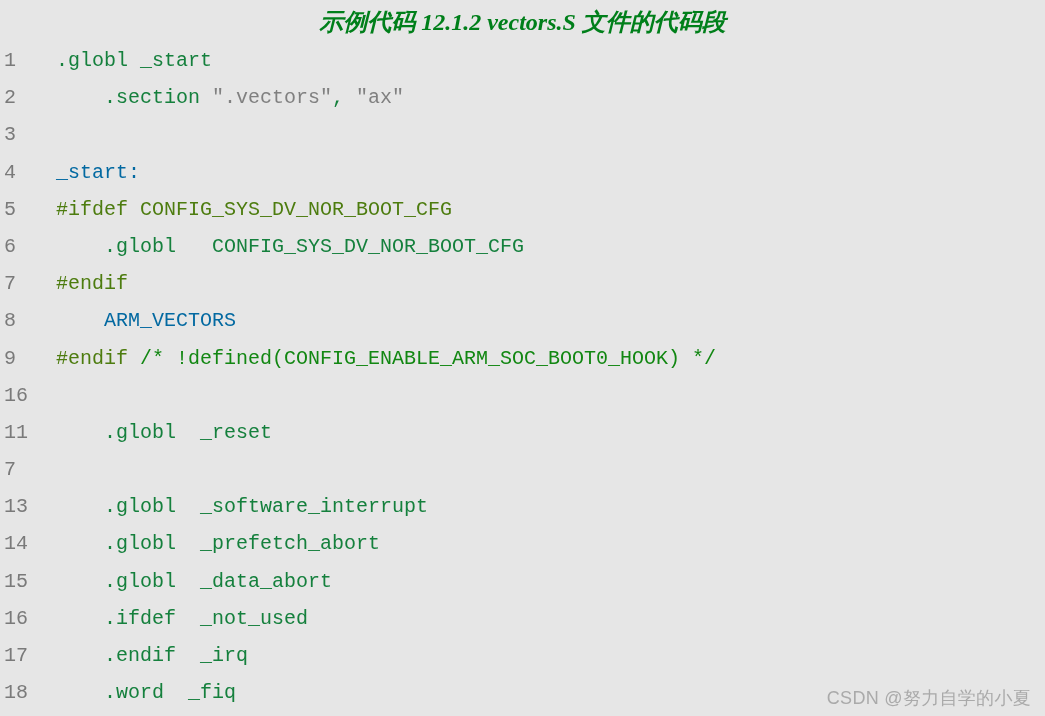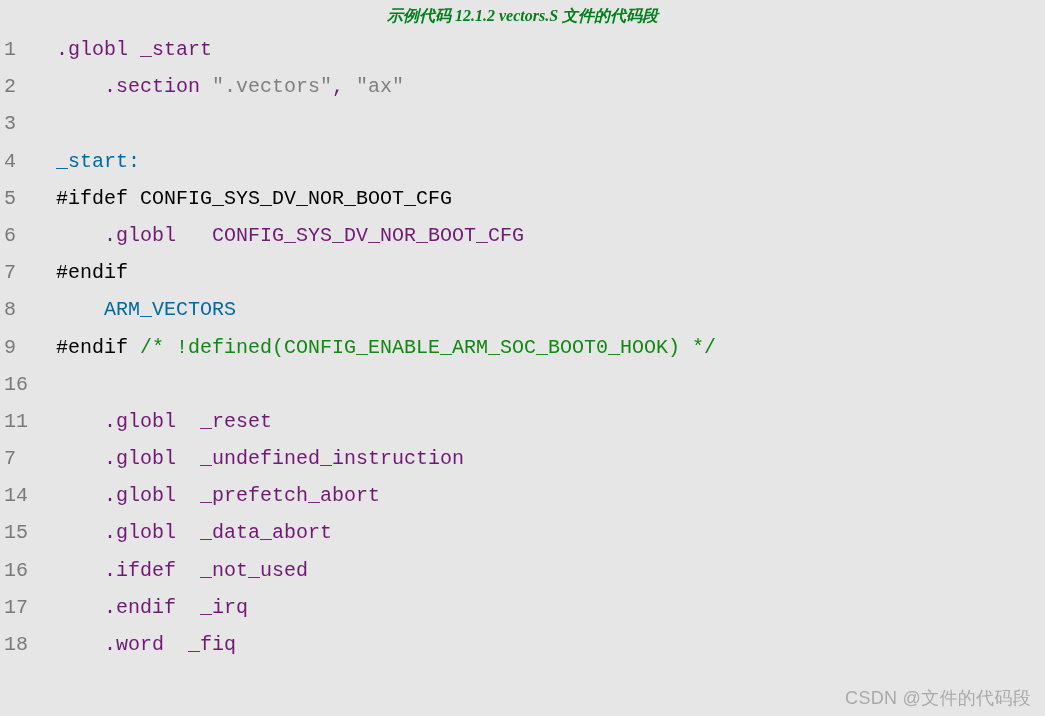--- a/index.html
+++ b/index.html
@@ -14,21 +14,21 @@
   .container {
     background: #e6e6e6;
     width: 100%;
     height: 100%;
     box-sizing: border-box;
     position: relative;
   }
   .title {
     font-family: "SimSun", "宋体", serif;
     color: #007f1a;
-    font-size: 16px;
+    font-size: 24px;
     text-align: center;
     font-style: italic;
     font-weight: bold;
     padding-top: 6px;
     padding-bottom: 4px;
   }
   .code-area {
     padding-left: 0;
   }
   .code-line {
@@ -46,24 +46,24 @@
     color: #7a7a7a;
     font-family: "Courier New", Consolas, monospace;
     padding-left: 4px;
     flex-shrink: 0;
   }
   .code {
     padding-left: 18px;
     font-family: "Courier New", Consolas, monospace;
   }
   .directive {
-    color: #701a75;
+    color: #15803d;
   }
   .preproc {
-    color: #000000;
+    color: #4d7c0f;
   }
   .symbol {
     color: #0369a1;
   }
   .string {
     color: #808080;
   }
   .comment {
     color: #128712;
   }
@@ -88,21 +88,22 @@
       <div class="code-line"><span class="lineno">2</span><span class="code">    <span class="directive">.section </span><span class="string">".vectors"</span><span class="directive">, </span><span class="string">"ax"</span></span></div>
       <div class="code-line"><span class="lineno">3</span><span class="code"></span></div>
       <div class="code-line"><span class="lineno">4</span><span class="code"><span class="symbol">_start:</span></span></div>
       <div class="code-line"><span class="lineno">5</span><span class="code"><span class="preproc">#ifdef CONFIG_SYS_DV_NOR_BOOT_CFG</span></span></div>
       <div class="code-line"><span class="lineno">6</span><span class="code">    <span class="directive">.globl   CONFIG_SYS_DV_NOR_BOOT_CFG</span></span></div>
       <div class="code-line"><span class="lineno">7</span><span class="code"><span class="preproc">#endif</span></span></div>
       <div class="code-line"><span class="lineno">8</span><span class="code">    <span class="symbol">ARM_VECTORS</span></span></div>
       <div class="code-line"><span class="lineno">9</span><span class="code"><span class="preproc">#endif </span><span class="comment">/* !defined(CONFIG_ENABLE_ARM_SOC_BOOT0_HOOK) */</span></span></div>
       <div class="code-line"><span class="lineno">16</span><span class="code"></span></div>
       <div class="code-line"><span class="lineno">11</span><span class="code">    <span class="directive">.globl  _reset</span></span></div>
-      <div class="code-line"><span class="lineno">7</span><span class="code">    <span class="directive">.globl  _undefined_instruction</span></span></div>
+      <div class="code-line"><span class="lineno">7</span></div>
+      <div class="code-line"><span class="lineno">13</span><span class="code">    <span class="directive">.globl  _software_interrupt</span></span></div>
       <div class="code-line"><span class="lineno">14</span><span class="code">    <span class="directive">.globl  _prefetch_abort</span></span></div>
       <div class="code-line"><span class="lineno">15</span><span class="code">    <span class="directive">.globl  _data_abort</span></span></div>
       <div class="code-line"><span class="lineno">16</span><span class="code">    <span class="directive">.ifdef  _not_used</span></span></div>
       <div class="code-line"><span class="lineno">17</span><span class="code">    <span class="directive">.endif  _irq</span></span></div>
       <div class="code-line"><span class="lineno">18</span><span class="code">    <span class="directive">.word  _fiq</span></span></div>
     </div>
-  <div class="watermark">CSDN @文件的代码段</div>
+  <div class="watermark">CSDN @努力自学的小夏</div>
 </div>
 
 </body></html>

